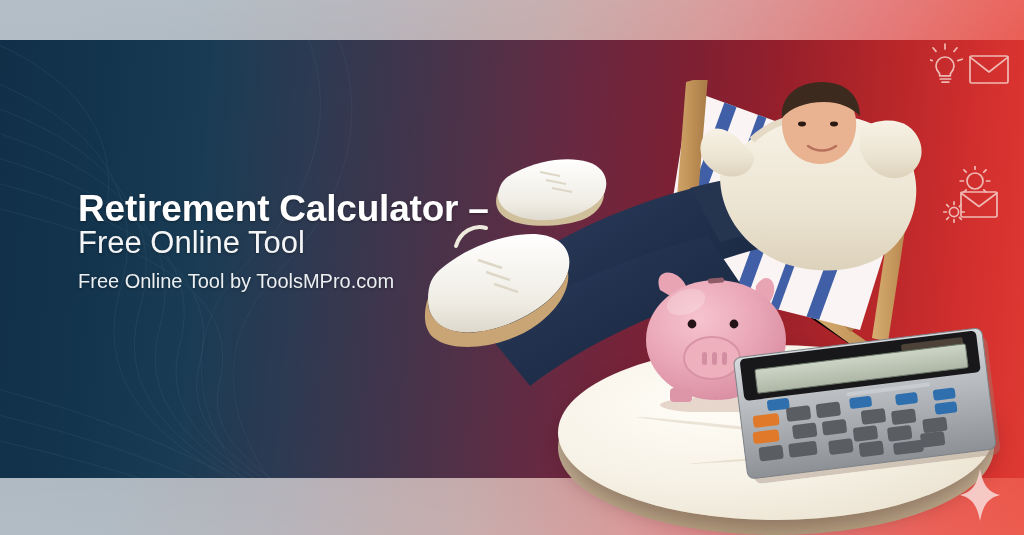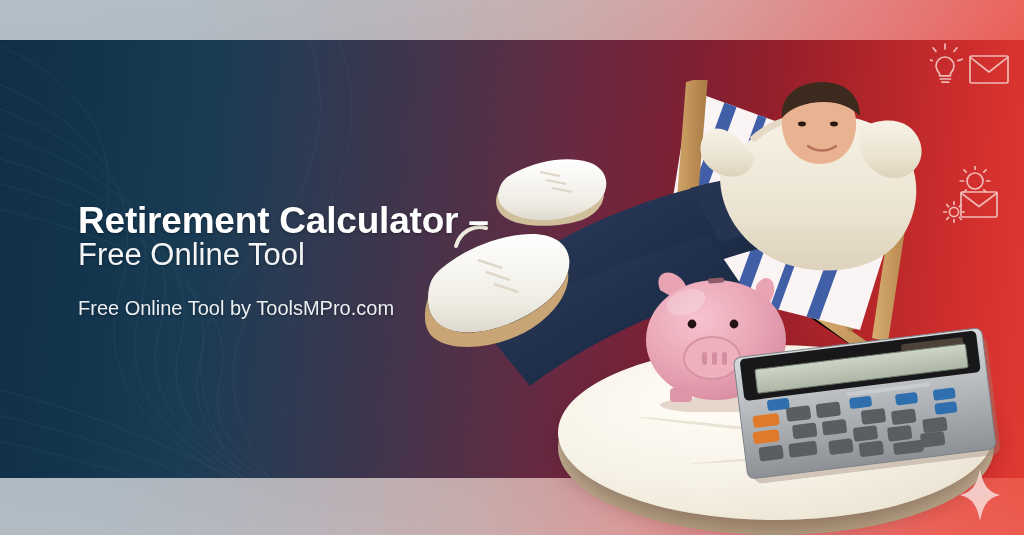--- a/index.html
+++ b/index.html
@@ -46,29 +46,29 @@
   
   .waves{ position:absolute; left:0; top:0; width:520px; height:438px; opacity:.5; }
 
   
   #copy{
     position:absolute; left:78px; top:150px; width:620px; z-index:6;
     color:#fff; text-shadow:0 1px 3px rgba(0,0,0,.35);
   }
   #title{
     font-size:37px; font-weight:700; letter-spacing:-.2px;
-    line-height:1.0; white-space:nowrap;margin-top:12px;
+    line-height:1.0; white-space:nowrap;
   }
   #subtitle{
     font-size:31px; font-weight:400; line-height:1.0;
     color:#f2f4f6;
   }
   #byline{
     font-size:20px; font-weight:400; line-height:1.0;
-    margin-top:28px; color:#eceff2;
+    margin-top:13px; color:#eceff2;
   }
 
   
   .lineicon{ position:absolute; z-index:9; opacity:.85; }
   #icon-top{ right:12px; top:2px; }
   #icon-mid{ right:22px; top:126px; }
   #sparkle{ right:22px; bottom:12px; z-index:9; position:absolute; }
 
   
   #scene{ position:absolute; left:330px; top:0; width:694px; height:535px; z-index:5; }

